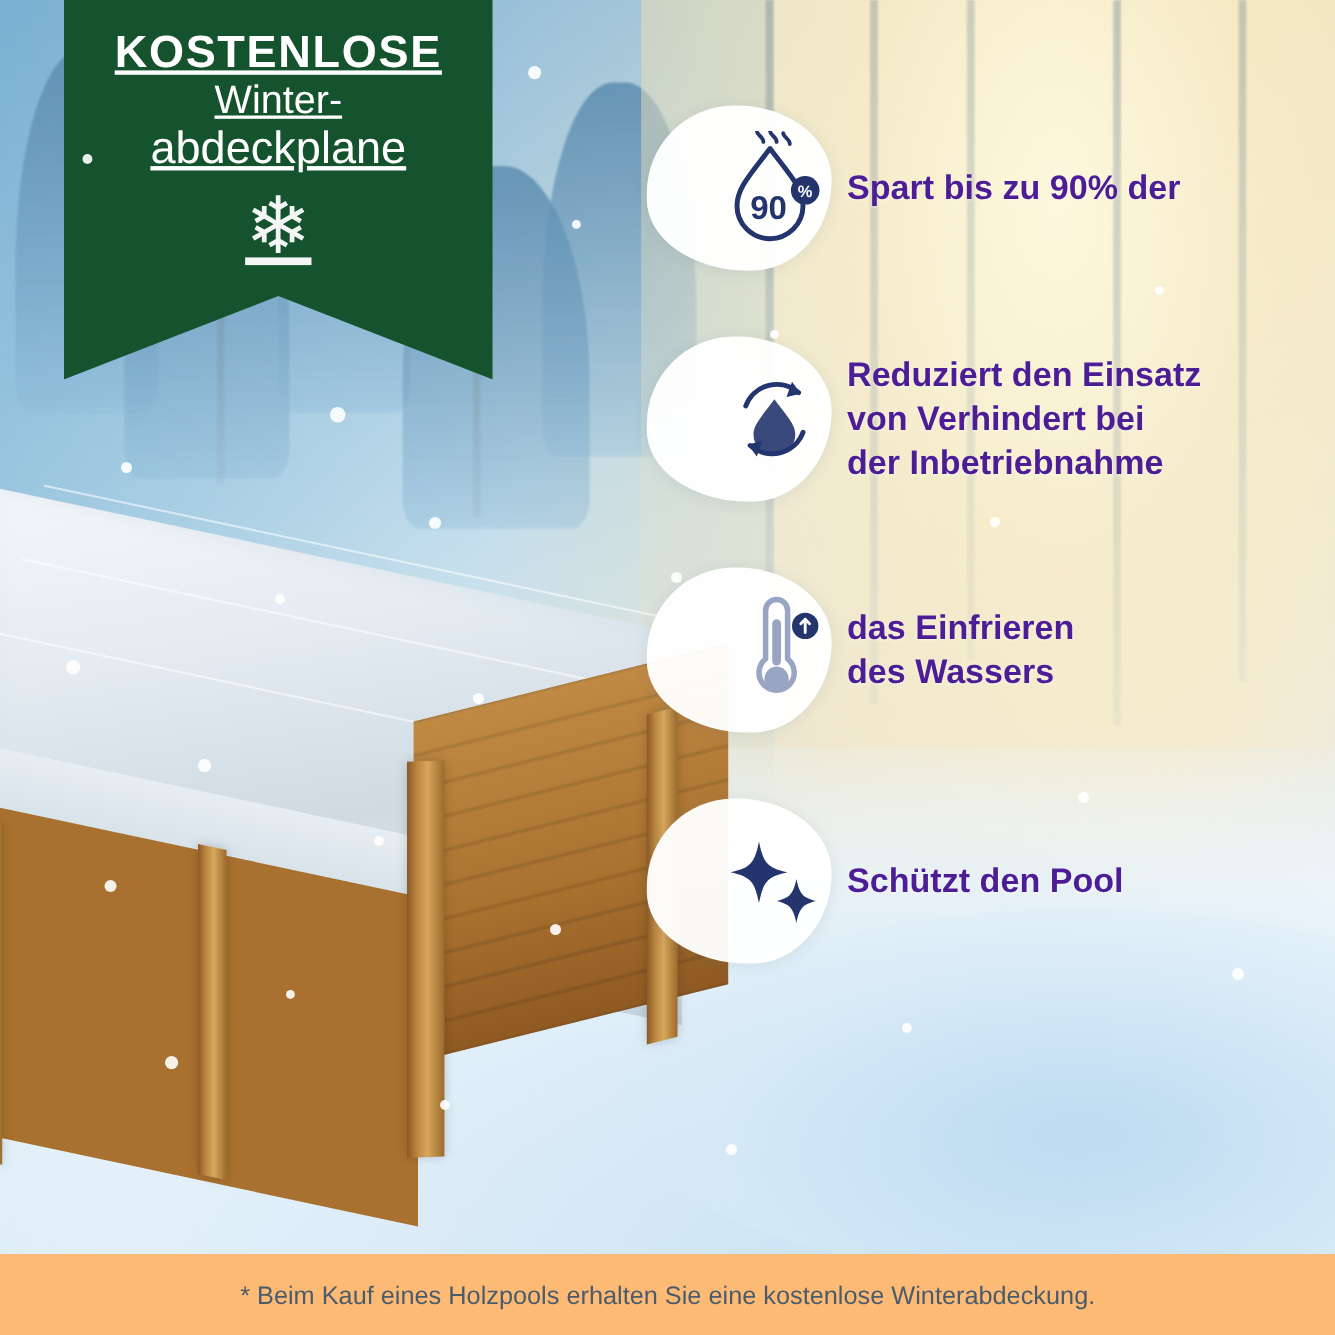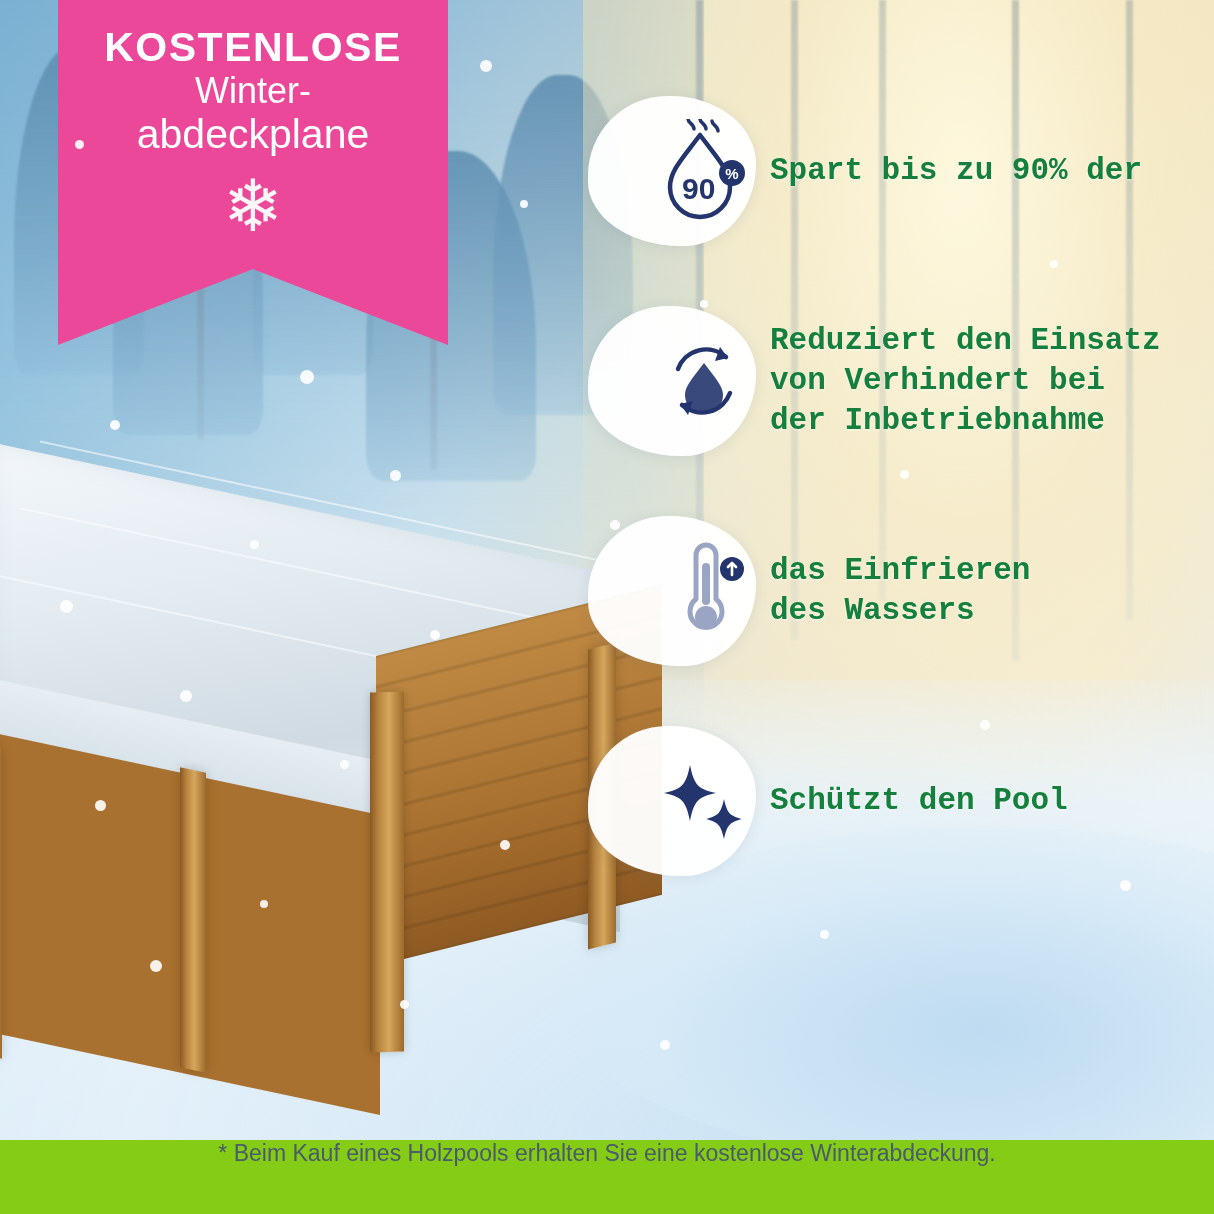--- a/index.html
+++ b/index.html
@@ -138,27 +138,28 @@
     background: linear-gradient(90deg, #8a5a24 0%, #b8833f 25%, #d6a75c 55%, #9c6a2c 100%);
     box-shadow: 0 0 10px rgba(0,0,0,0.18);
   }
 
   
   .banner {
     position: absolute;
     left: 58px;
     top: 0;
     width: 390px;
-    background: #ec4899;
+    background: #14532d;
     color: #ffffff;
     padding: 26px 18px 0 18px;
     box-sizing: border-box;
     text-align: center;
     clip-path: polygon(0 0, 100% 0, 100% 100%, 50% 78%, 0 100%);
     height: 345px;
+    text-decoration: underline;
   }
   .banner-line1 {
     font-size: 41px;
     font-weight: bold;
     letter-spacing: 1.5px;
     line-height: 1.06;
   }
   .banner-line2 {
     font-size: 36px;
     font-weight: normal;
@@ -197,37 +198,36 @@
     height: 150px;
     background: rgba(255,255,255,0.96);
     border-radius: 48% 52% 44% 56% / 54% 46% 56% 44%;
     display: flex;
     align-items: center;
     justify-content: flex-end;
     box-shadow: 0 2px 14px rgba(80,110,140,0.12);
   }
   .benefit-text {
     margin-left: 14px;
-    color: #15803d;
+    color: #4c1d95;
     font-size: 31px;
     font-weight: bold;
     line-height: 1.28;
     text-shadow: 0 1px 3px rgba(255,255,255,0.65);
-    font-family: Liberation Mono, monospace;
   }
   .benefit-text div { white-space: nowrap; }
 
   
   .footnote-bar {
     position: absolute;
     left: 0; right: 0; bottom: 0;
     height: 74px;
-    background: #84cc16;
+    background: #fdba74;
     display: flex;
-    align-items: flex-start;
+    align-items: center;
     justify-content: center;
   }
   .footnote-text {
     color: #4a5b6b;
     font-size: 23px;
   }
 
   
   .flake {
     position: absolute;

